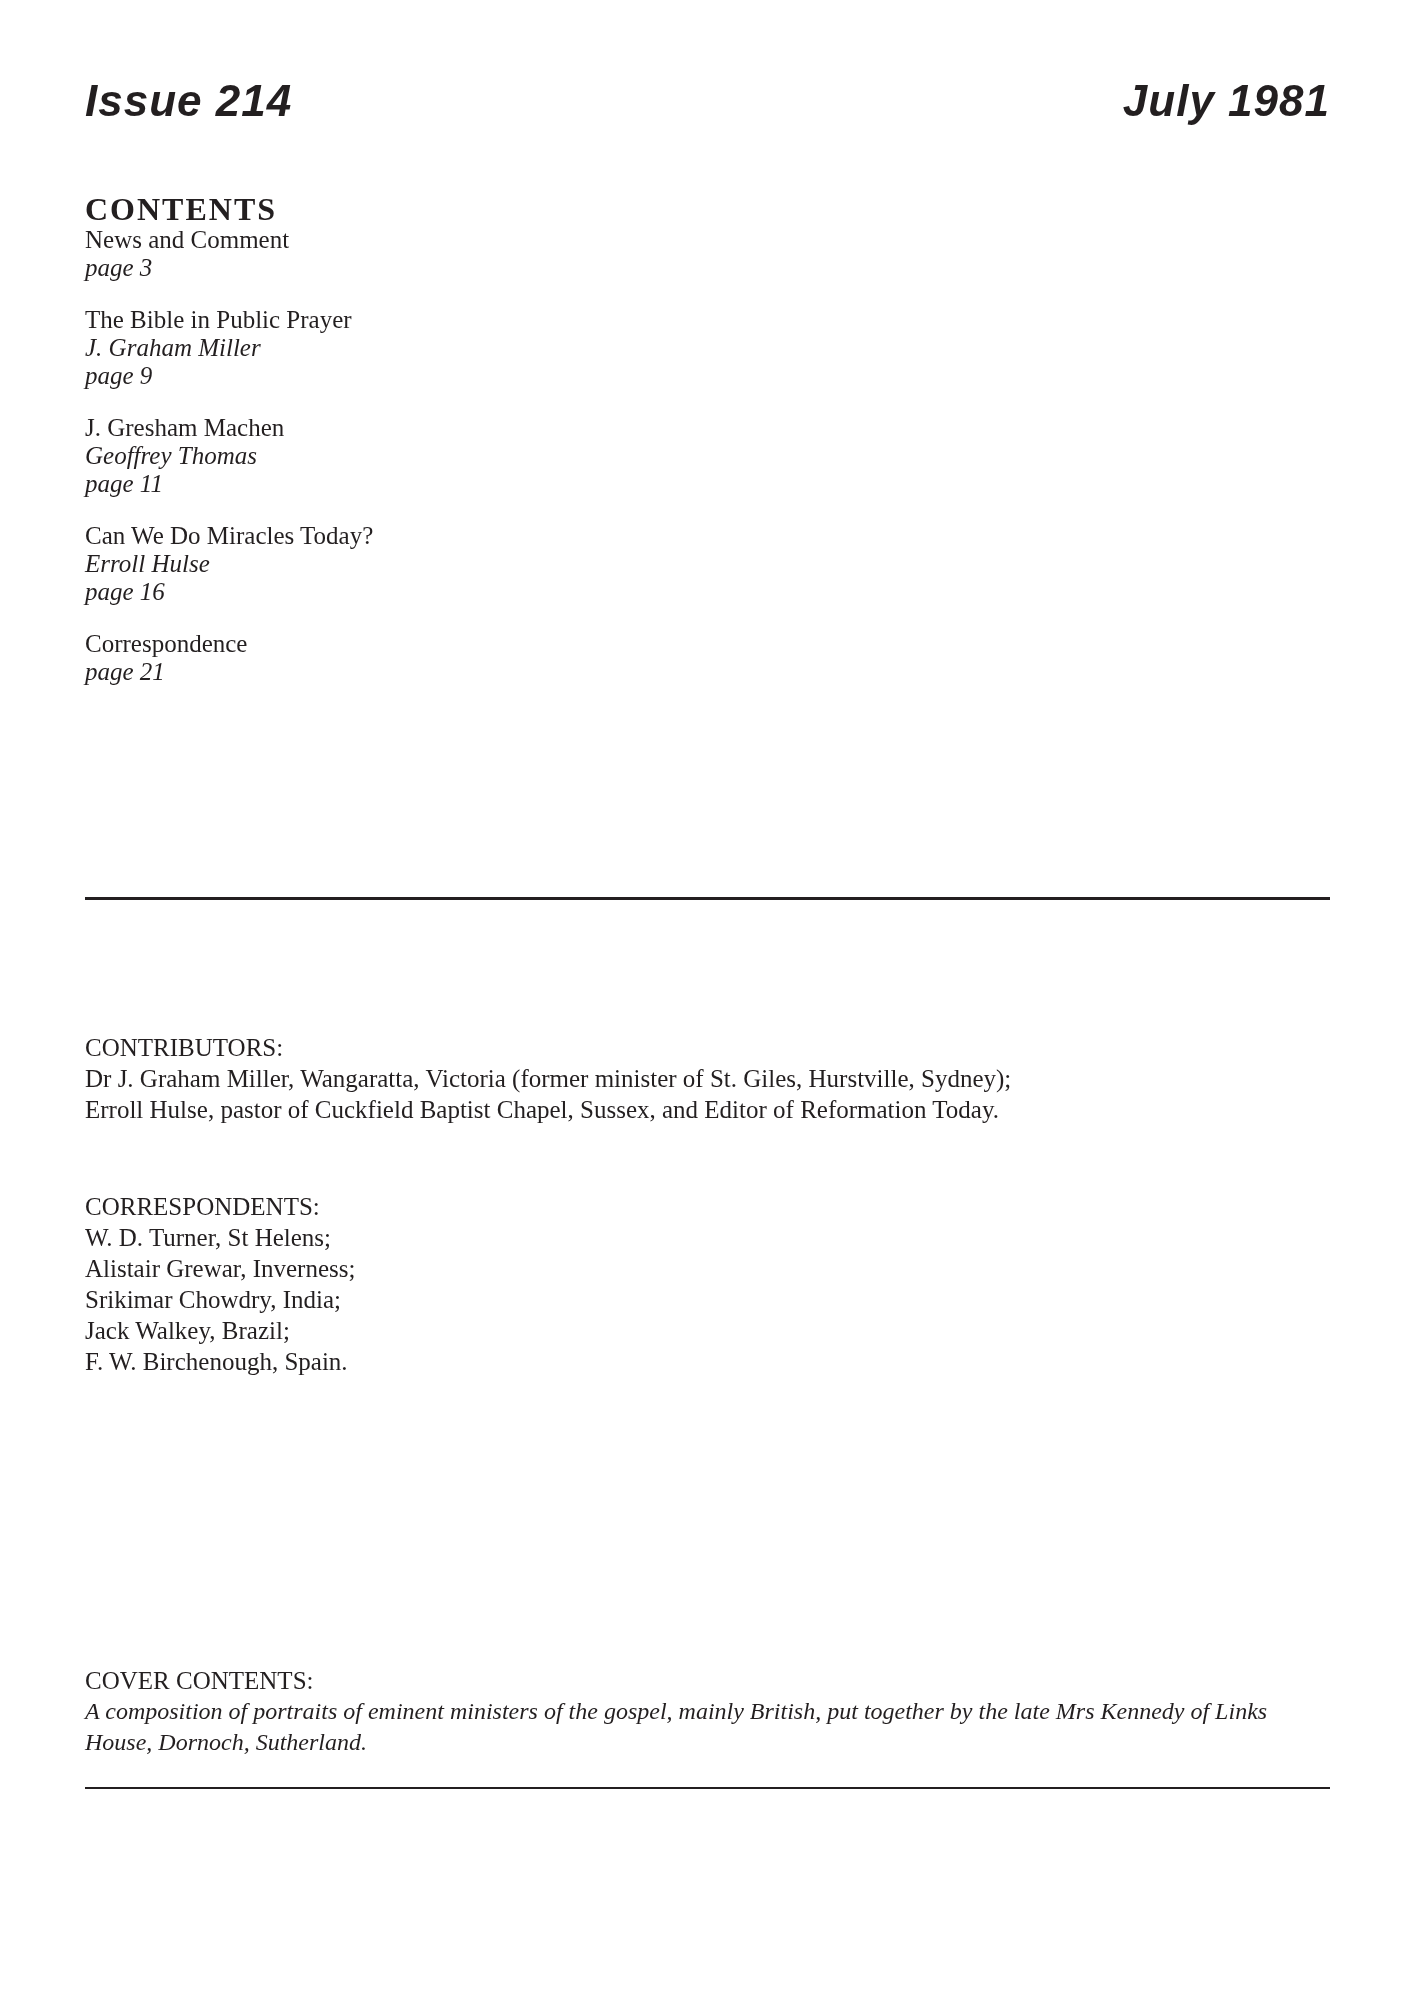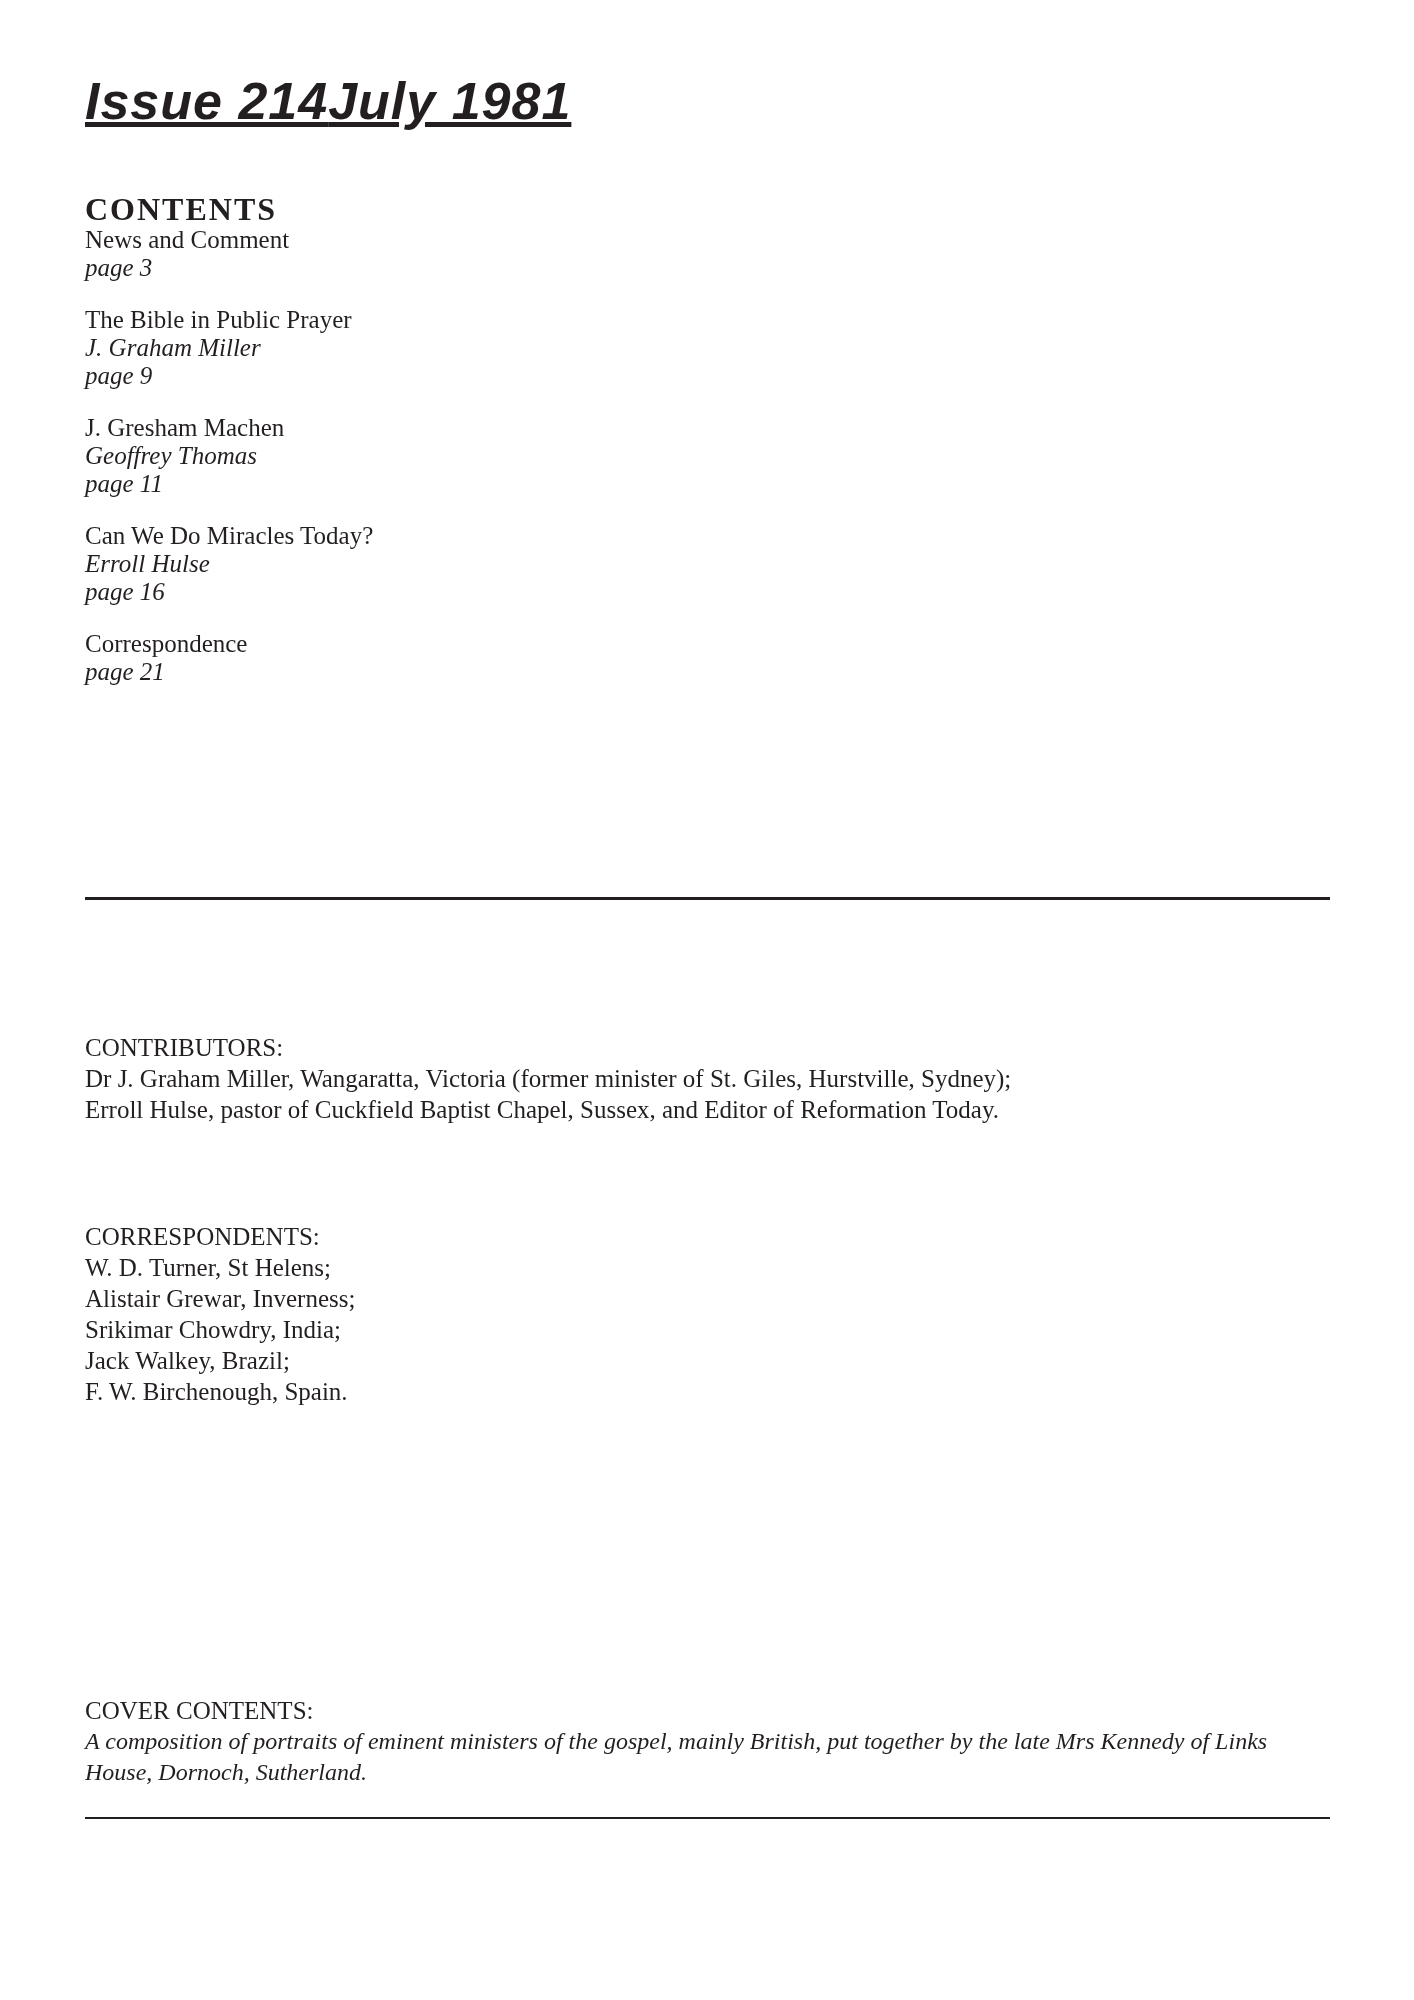--- a/index.html
+++ b/index.html
@@ -9,29 +9,29 @@
     width: 1414px;
     height: 2000px;
     background: #ffffff;
     color: #231f20;
     font-family: "Liberation Serif", serif;
     padding: 78px 84px 0 85px;
     overflow: hidden;
   }
   .masthead {
     display: flex;
+    justify-content: space-between;
     align-items: baseline;
     font-family: "Liberation Sans", sans-serif;
     font-weight: bold;
     font-style: italic;
-    font-size: 52px;
+    font-size: 44px;
     line-height: 46px;
     letter-spacing: 1px;
     color: #231f20;
-    text-decoration: underline;
   }
   .contents-heading {
     margin-top: 68px;
     font-size: 32px;
     line-height: 34px;
     font-weight: bold;
     letter-spacing: 2px;
   }
   .toc {
     font-size: 25px;
@@ -46,21 +46,21 @@
     border-top: 3px solid #231f20;
     width: 100%;
   }
   .rule-top { margin-top: 211px; }
   .rule-bottom { margin-top: 29px; border-top-width: 2px; }
   .section {
     font-size: 25px;
     line-height: 31px;
   }
   .section-contributors { margin-top: 132px; }
-  .section-correspondents { margin-top: 96px; }
+  .section-correspondents { margin-top: 66px; }
   .section-cover { margin-top: 288px; }
   .cover-desc {
     font-size: 24px;
     line-height: 31px;
     font-style: italic;
     max-width: 1245px;
   }
 </style>
 </head>
 <body>

